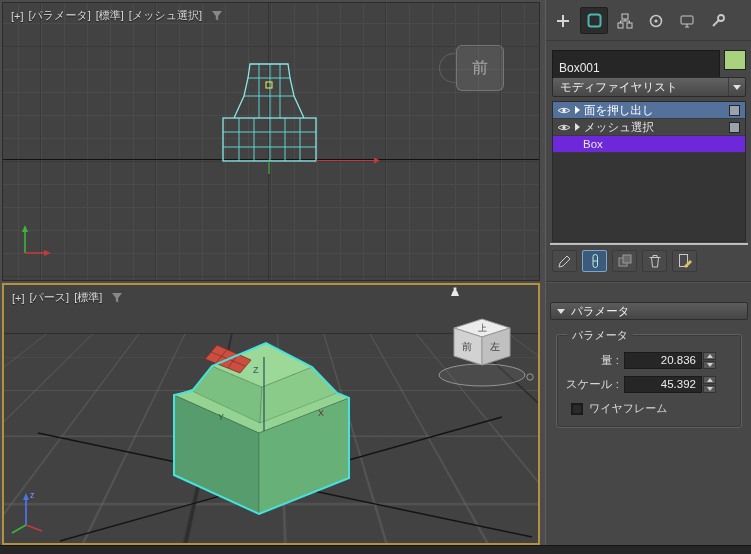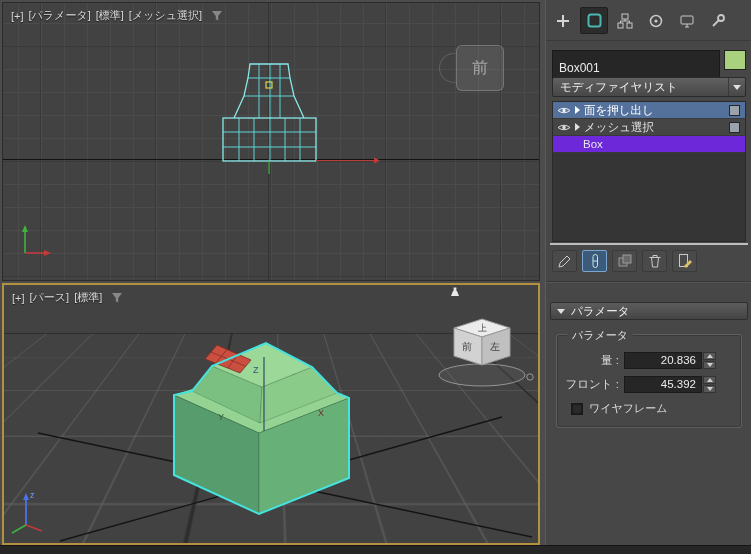--- a/index.html
+++ b/index.html
@@ -380,21 +380,21 @@
           <div class="spin-btn">
               <span class="tri-u-sm"></span>
             </div>
           <div class="spin-btn">
               <span class="tri-d-sm"></span>
             </div>
         </div>
       </div>
 
       <div class="param-row r2">
-        <span class="param-label">フロント :</span>
+        <span class="param-label">スケール :</span>
         <div class="spin-field">
           <span>45.392</span>
         </div>
         <div class="spinner">
           <div class="spin-btn">
               <span class="tri-u-sm"></span>
             </div>
           <div class="spin-btn">
               <span class="tri-d-sm"></span>
             </div>

